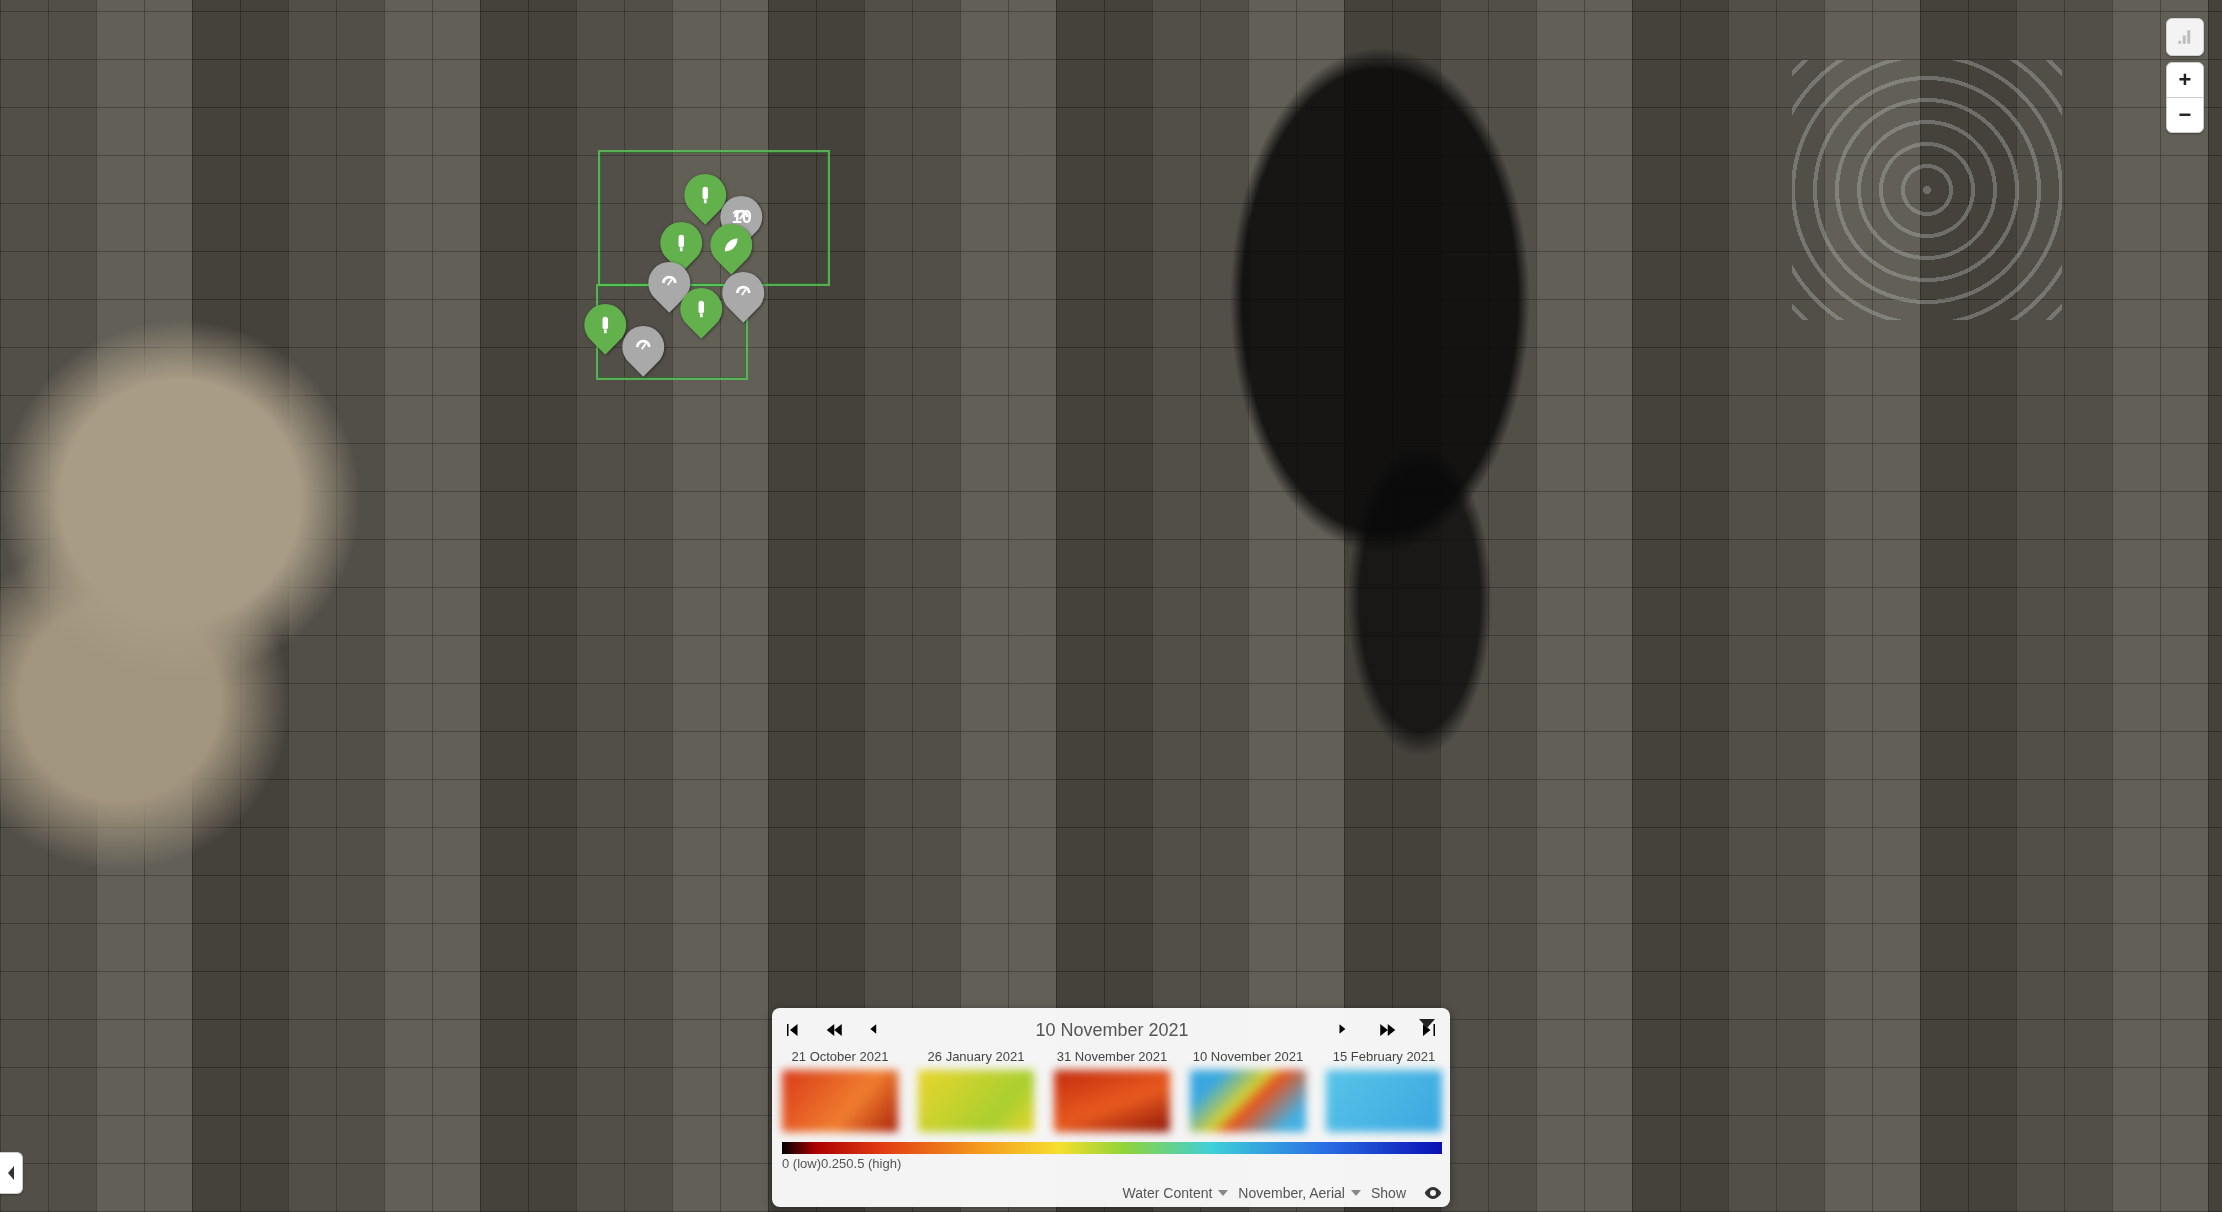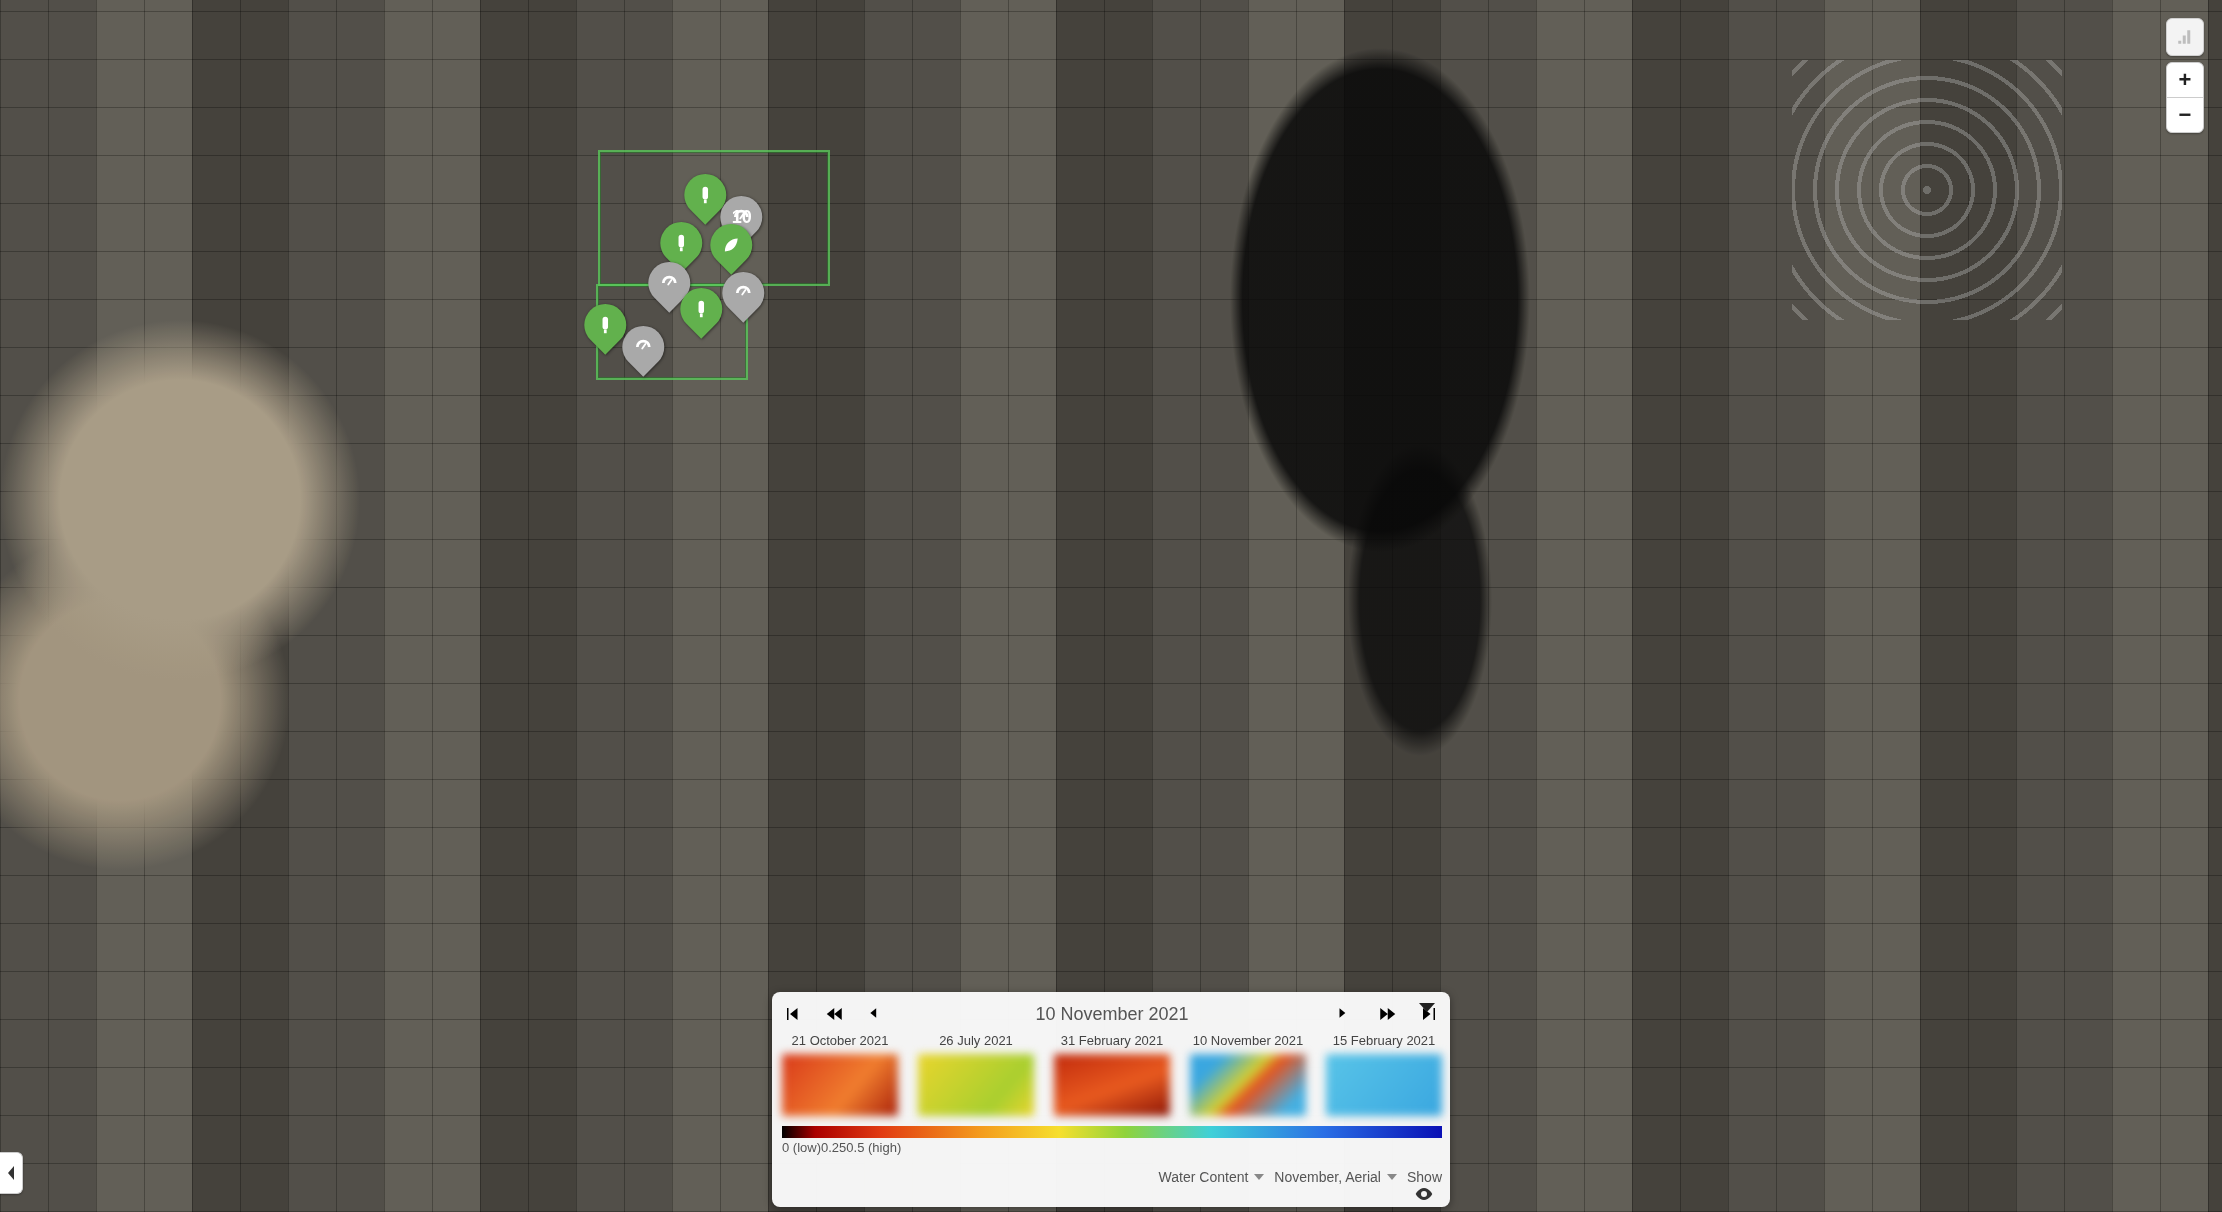--- a/index.html
+++ b/index.html
@@ -184,21 +184,21 @@
     display:flex; justify-content:flex-end; align-items:flex-start;
     gap:10px; margin-top:14px; font-size:14px; color:#555;
   }
   .footer-row .sel{
     display:flex; align-items:center; gap:6px; cursor:pointer;
   }
   .footer-row .sel .tri{
     width:0;height:0;border-left:5px solid transparent;border-right:5px solid transparent;border-top:6px solid #888;
   }
   .footer-row .show{
-    display:flex; align-items:center; gap:2px; cursor:pointer;flex-direction:column;
+    display:flex; align-items:center; gap:18px; cursor:pointer;
   }
 
   .pin svg{width:22px;height:22px;}
 </style>
 </head>
 <body>
 
 <div id="map"></div>
 
 <div id="field-layer">
@@ -305,25 +305,25 @@
           </svg></button>
     </div>
   </div>
 
   <div class="thumbs" id="thumb-row">
       <div class="thumb">
         <div class="tlabel">21 October 2021</div>
         <div class="timg hm-red"></div>
       </div>
       <div class="thumb">
-        <div class="tlabel">26 July 2021</div>
+        <div class="tlabel">26 January 2021</div>
         <div class="timg hm-yellow"></div>
       </div>
       <div class="thumb">
-        <div class="tlabel">31 February 2021</div>
+        <div class="tlabel">31 November 2021</div>
         <div class="timg hm-red2"></div>
       </div>
       <div class="thumb">
         <div class="tlabel">10 November 2021</div>
         <div class="timg hm-rgb"></div>
       </div>
       <div class="thumb">
         <div class="tlabel">15 February 2021</div>
         <div class="timg hm-cyan"></div>
       </div>

